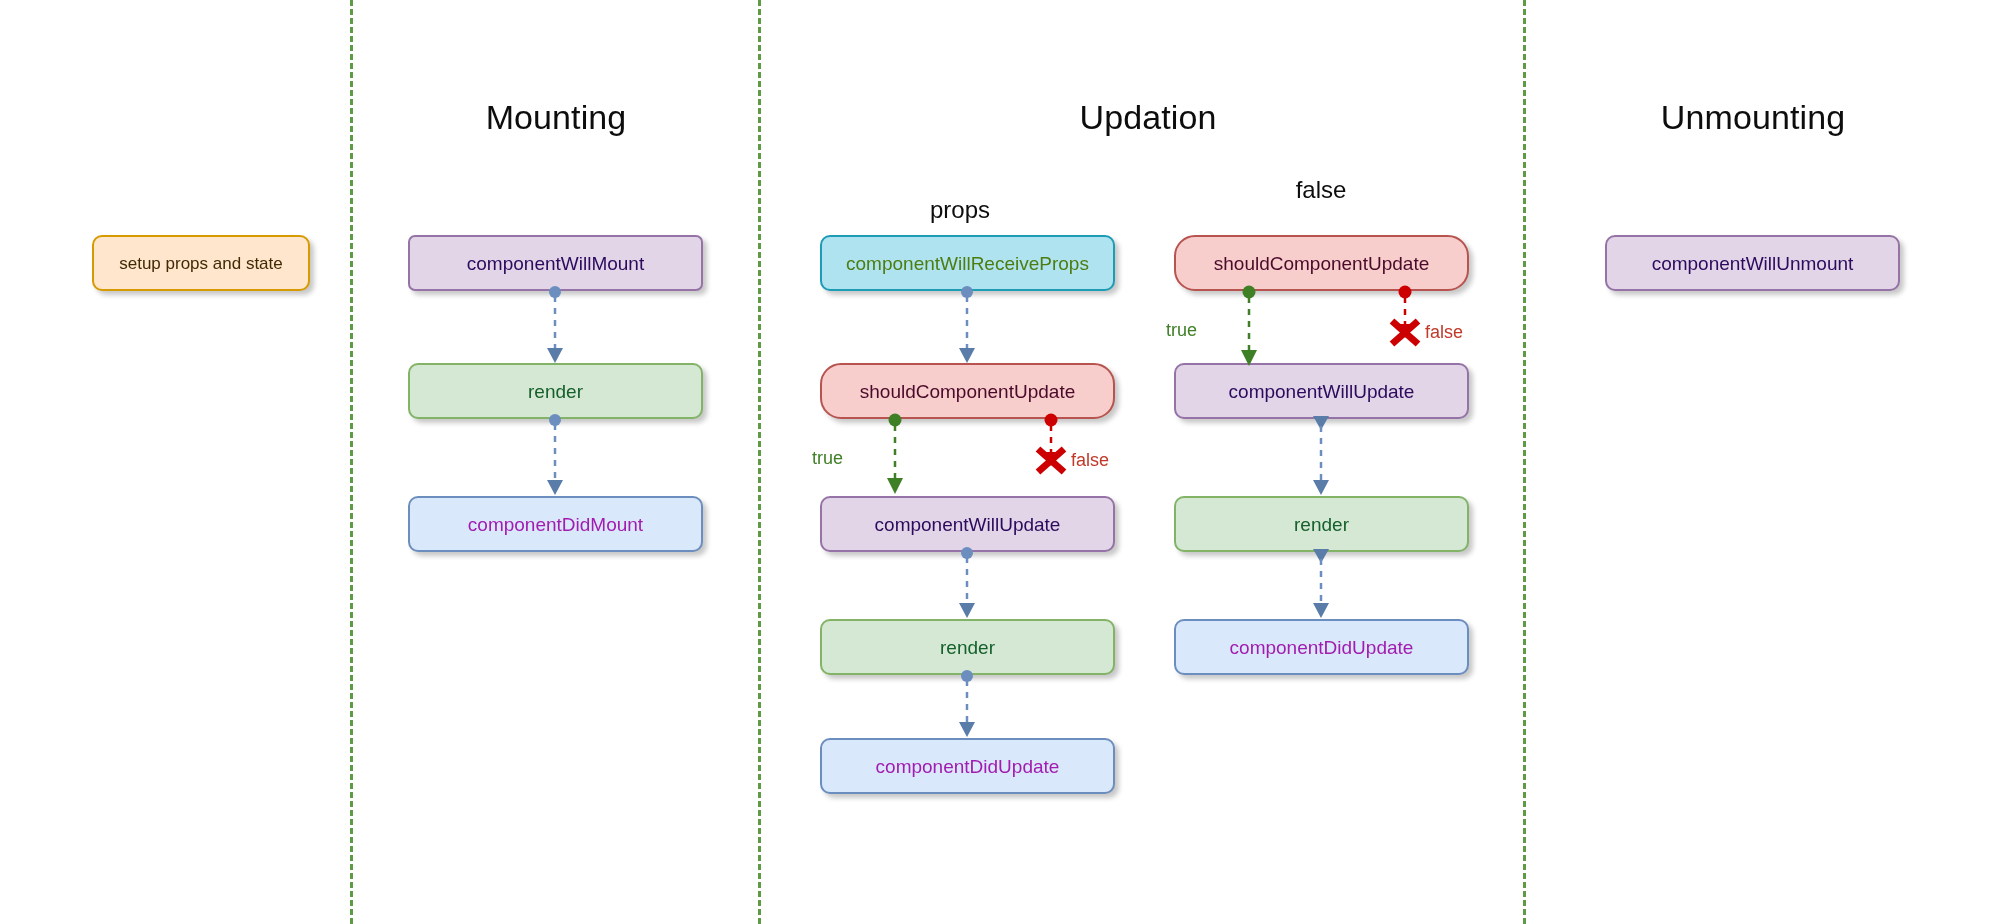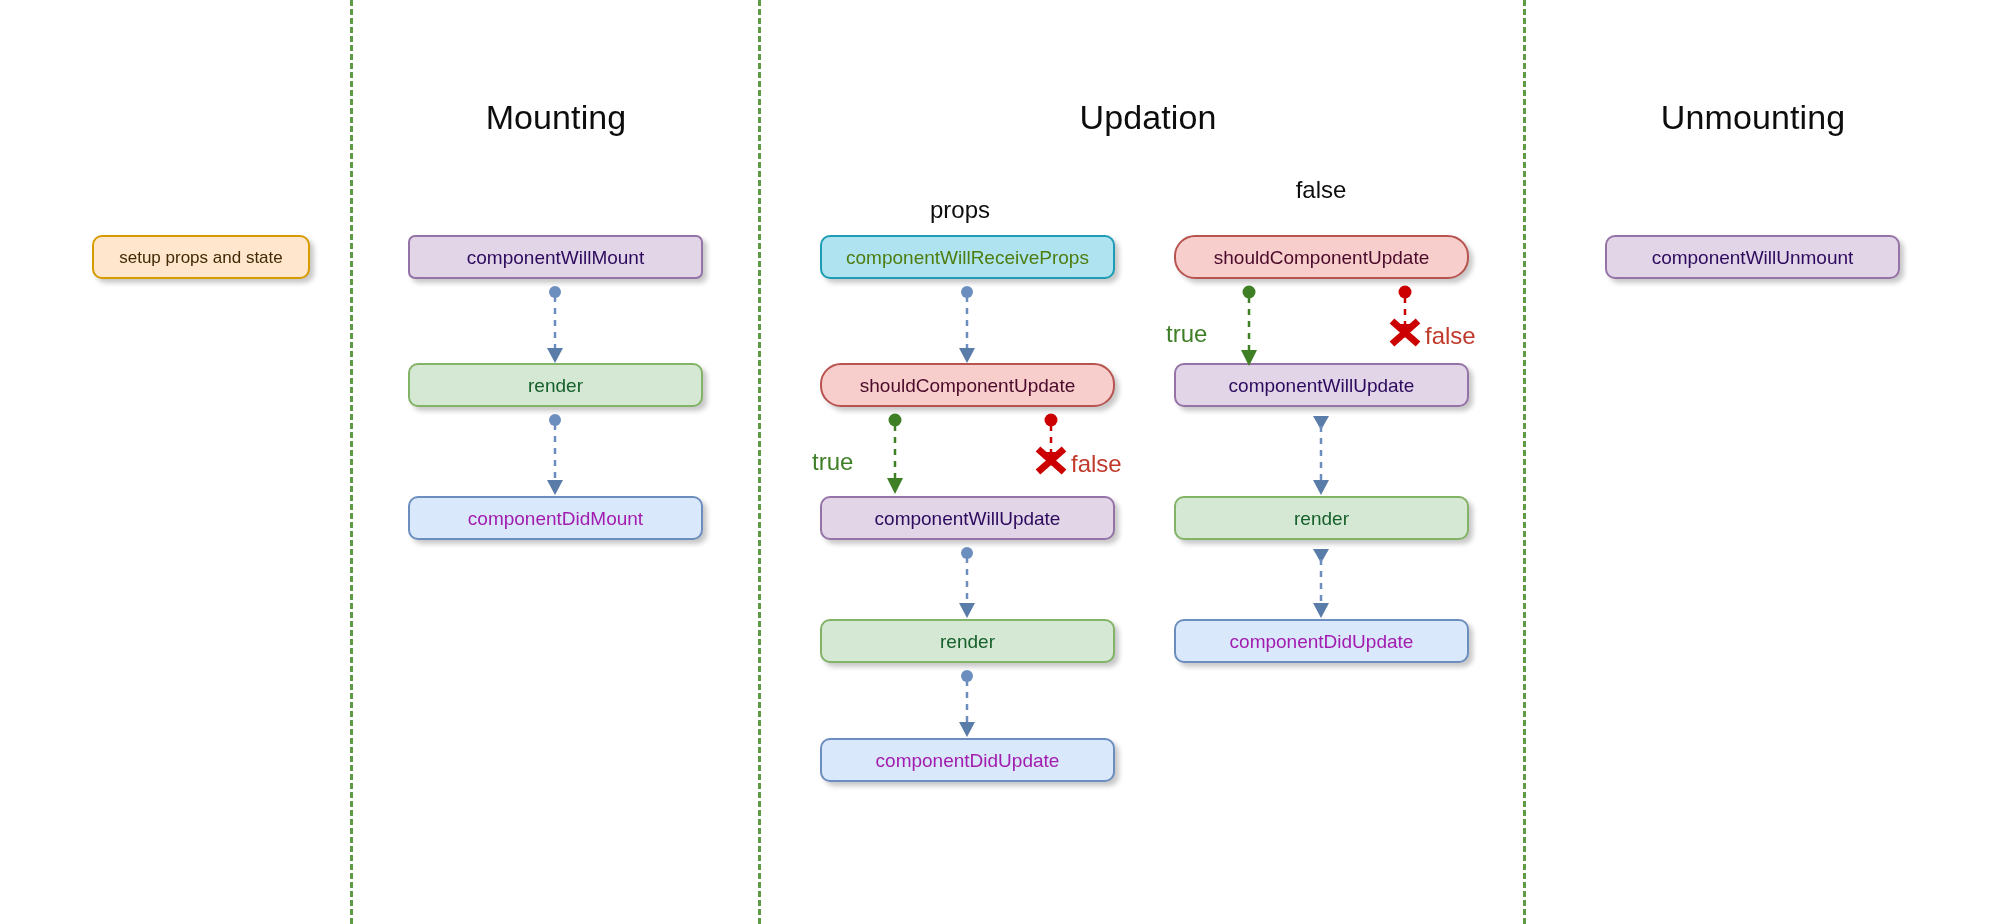--- a/index.html
+++ b/index.html
@@ -26,42 +26,42 @@
     white-space:nowrap; letter-spacing:.1px;
   }
   .sub-title{
     position:absolute; text-align:center;
     font-size:24px; font-weight:400; color:#0d0d0d;
     white-space:nowrap;
   }
 
   
   .node{
-    position:absolute; height:44px;
+    position:absolute; height:56px;
     border-radius:10px; border-width:2px; border-style:solid;
     display:flex; align-items:center; justify-content:center;
     font-size:19px; line-height:1;
     box-shadow:4px 4px 5px rgba(0,0,0,.22);
     text-align:center; white-space:nowrap;
   }
   .node.small{ font-size:17px; }
   .n-orange{ background:#ffe6cc; border-color:#d79b00; color:#3f2b05; }
   .n-purple{ background:#e1d5e7; border-color:#9673a6; color:#2d0a5e; }
   .n-green { background:#d5e8d4; border-color:#82b366; color:#16602c; }
   .n-blue  { background:#dae8fc; border-color:#6c8ebf; color:#a21caf; }
   .n-cyan  { background:#b0e3f0; border-color:#1d9cb5; color:#4d7c0f; }
   .n-red   { background:#f8cecc; border-color:#b85450; color:#4a0a2a;border-radius:21px; }
 
   
   .edge{ position:absolute; }
   .edge svg{ display:block; overflow:visible; }
 
   
   .elabel{
-    position:absolute; font-size:24px; white-space:nowrap;
+    position:absolute; font-size:18px; white-space:nowrap;
   }
   .elabel.true { color:#3f7f26; }
   .elabel.false{ color:#c0392b; }
 </style>
 </head>
 <body>
 
 <div id="stage">
 
   <div class="separator" style="left:350px;"></div>

